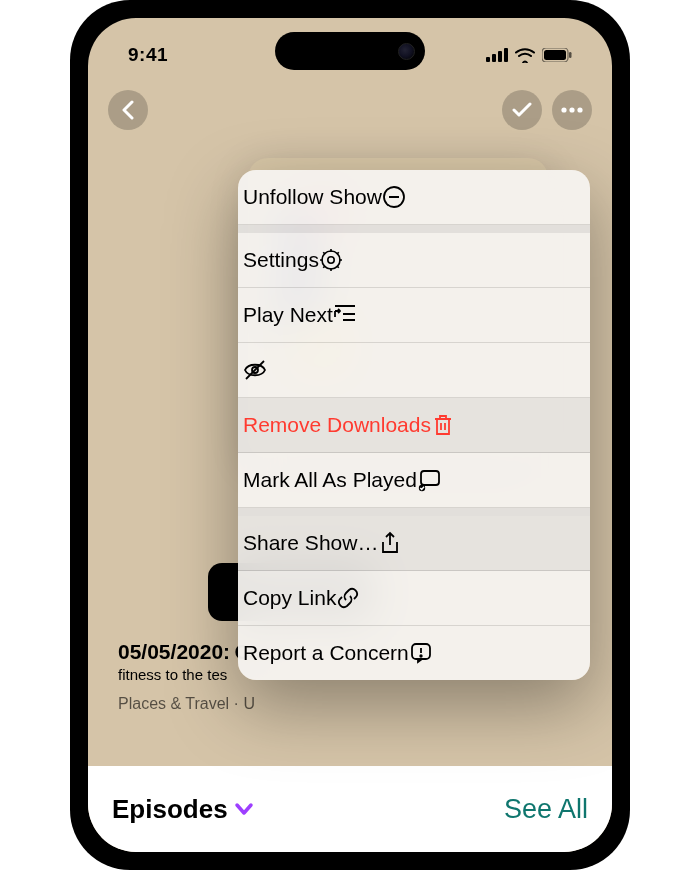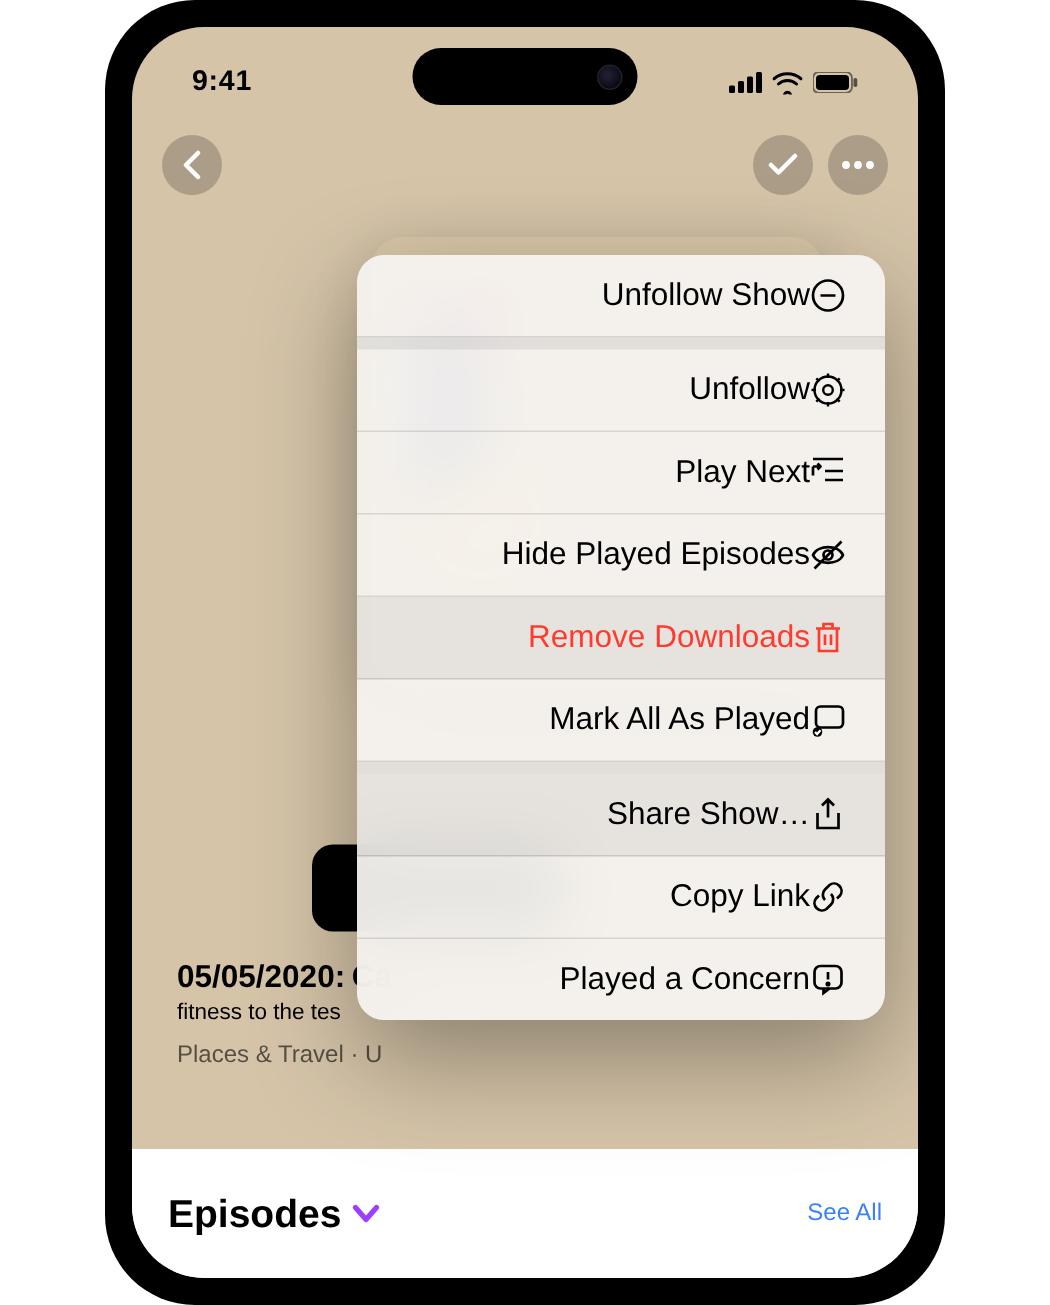--- a/index.html
+++ b/index.html
@@ -125,39 +125,39 @@
       bottom: 0; left: 0; right: 0;
       height: 86px;
       background: #fff;
       display: flex;
       align-items: center;
       justify-content: space-between;
       padding: 0 24px;
       margin-top: 43px;
     }
     .episodes-label { font-size: 26px; font-weight: 800; display: flex; align-items: center; gap: 6px; }
-    .see-all { font-size: 16px; font-weight: 500; color: #3b82f6; }
+    .see-all { font-size: 27px; font-weight: 500; color: #0f766e; }
     
     .context-menu {
       position: absolute;
       top: 152px;
       right: 22px;
       width: 352px;
       background: rgba(245,243,240,0.94);
       backdrop-filter: blur(20px);
       border-radius: 18px;
       overflow: hidden;
       box-shadow: 0 25px 70px rgba(0,0,0,0.35);
       z-index: 200;
     }
     .menu-item {
       display: flex;
       align-items: center;
-      justify-content: flex-end;
-      padding: 15px 26px;
+      justify-content: flex-start;
+      padding: 15px 5px;
       font-size: 21px;
       font-weight: 400;
       color: #000;
       border-bottom: 0.5px solid rgba(0,0,0,0.12);
     }
     .menu-item.highlighted { background: rgba(0,0,0,0.06); }
     .menu-item.destructive { color: #ff3b30; }
     .menu-item.destructive svg { stroke: #ff3b30; }
     .menu-sep-thick { height: 8px; background: rgba(0,0,0,0.07); }
     .menu-item:last-child { border-bottom: none; }
@@ -249,21 +249,21 @@
       <div class="context-menu">
         <div class="menu-item">
           <span>Unfollow Show</span>
           <svg class="menu-icon" viewBox="0 0 24 24">
               <circle cx="12" cy="12" r="10" stroke="#000" stroke-width="1.8" fill="none"></circle>
               <line x1="7" y1="12" x2="17" y2="12" stroke="#000" stroke-width="1.8"></line>
             </svg>
         </div>
         <div class="menu-sep-thick"></div>
         <div class="menu-item">
-          <span>Unfollow</span>
+          <span>Settings</span>
           <svg class="menu-icon" viewBox="0 0 24 24">
               <circle cx="12" cy="12" r="9" stroke="#000" stroke-width="1.6" fill="none"></circle>
               <circle cx="12" cy="12" r="3.2" stroke="#000" stroke-width="1.6" fill="none"></circle>
               <g stroke="#000" stroke-width="1.6">
                 <line x1="12" y1="1" x2="12" y2="4"></line>
                 <line x1="12" y1="20" x2="12" y2="23"></line>
                 <line x1="1" y1="12" x2="4" y2="12"></line>
                 <line x1="20" y1="12" x2="23" y2="12"></line>
                 <line x1="4.2" y1="4.2" x2="6.3" y2="6.3"></line>
                 <line x1="17.7" y1="17.7" x2="19.8" y2="19.8"></line>
@@ -275,21 +275,20 @@
         <div class="menu-item">
           <span>Play Next</span>
           <svg class="menu-icon" viewBox="0 0 24 24" fill="none" stroke="#000" stroke-width="1.8">
               <line x1="10" y1="11" x2="22" y2="11"></line>
               <line x1="10" y1="17" x2="22" y2="17"></line>
               <line x1="2" y1="3" x2="22" y2="3"></line>
               <path d="M2 8 L2 14 M2 8 L7 8 M5 6 L7 8 L5 10" stroke-linejoin="round"></path>
             </svg>
         </div>
         <div class="menu-item">
-          <span>Hide Played Episodes</span>
           <svg class="menu-icon" viewBox="0 0 24 24" fill="none" stroke="#000" stroke-width="1.8">
               <path d="M2 12 C5 5 19 5 22 12 C19 19 5 19 2 12 Z"></path>
               <circle cx="12" cy="12" r="3"></circle>
               <line x1="3" y1="21" x2="21" y2="3"></line>
             </svg>
         </div>
         <div class="menu-item destructive highlighted">
           <span>Remove Downloads</span>
           <svg class="menu-icon" viewBox="0 0 24 24" fill="none" stroke="#ff3b30" stroke-width="1.8">
               <path d="M4 6 L20 6 M9 6 L9 3 L15 3 L15 6 M6 6 L6 21 L18 21 L18 6 M10 10 L10 17 M14 10 L14 17"></path>
@@ -310,21 +309,21 @@
               <path d="M12 2 L12 14 M8 6 L12 2 L16 6 M5 11 L5 21 L19 21 L19 11"></path>
             </svg>
         </div>
         <div class="menu-item">
           <span>Copy Link</span>
           <svg class="menu-icon" viewBox="0 0 24 24" fill="none" stroke="#000" stroke-width="1.8">
               <path d="M10 14 a5 5 0 0 1 0-7 l3-3 a5 5 0 0 1 7 7 l-2 2 M14 10 a5 5 0 0 1 0 7 l-3 3 a5 5 0 0 1 -7-7 l2-2"></path>
             </svg>
         </div>
         <div class="menu-item">
-          <span>Played a Concern</span>
+          <span>Report a Concern</span>
           <svg class="menu-icon" viewBox="0 0 24 24" fill="none" stroke="#000" stroke-width="1.8">
               <rect x="3" y="3" width="18" height="15" rx="4"></rect>
               <path d="M9 18 L9 21 L13 18"></path>
               <line x1="12" y1="7" x2="12" y2="12"></line>
               <circle cx="12" cy="15" r="0.8" fill="#000"></circle>
             </svg>
         </div>
       </div>
 
     </div>

